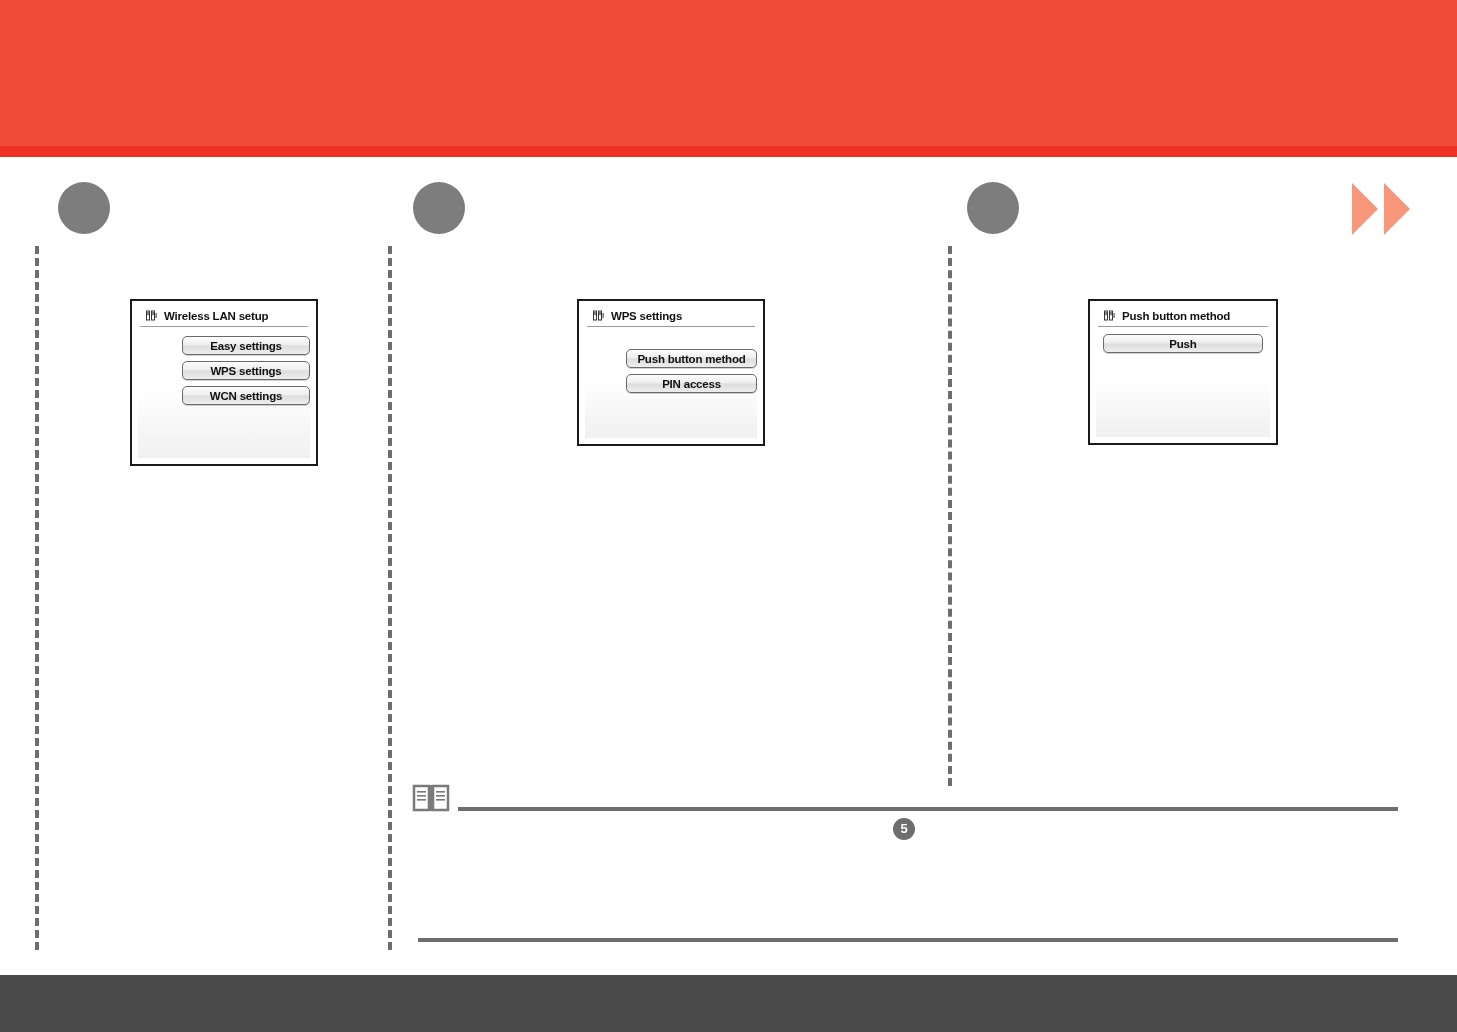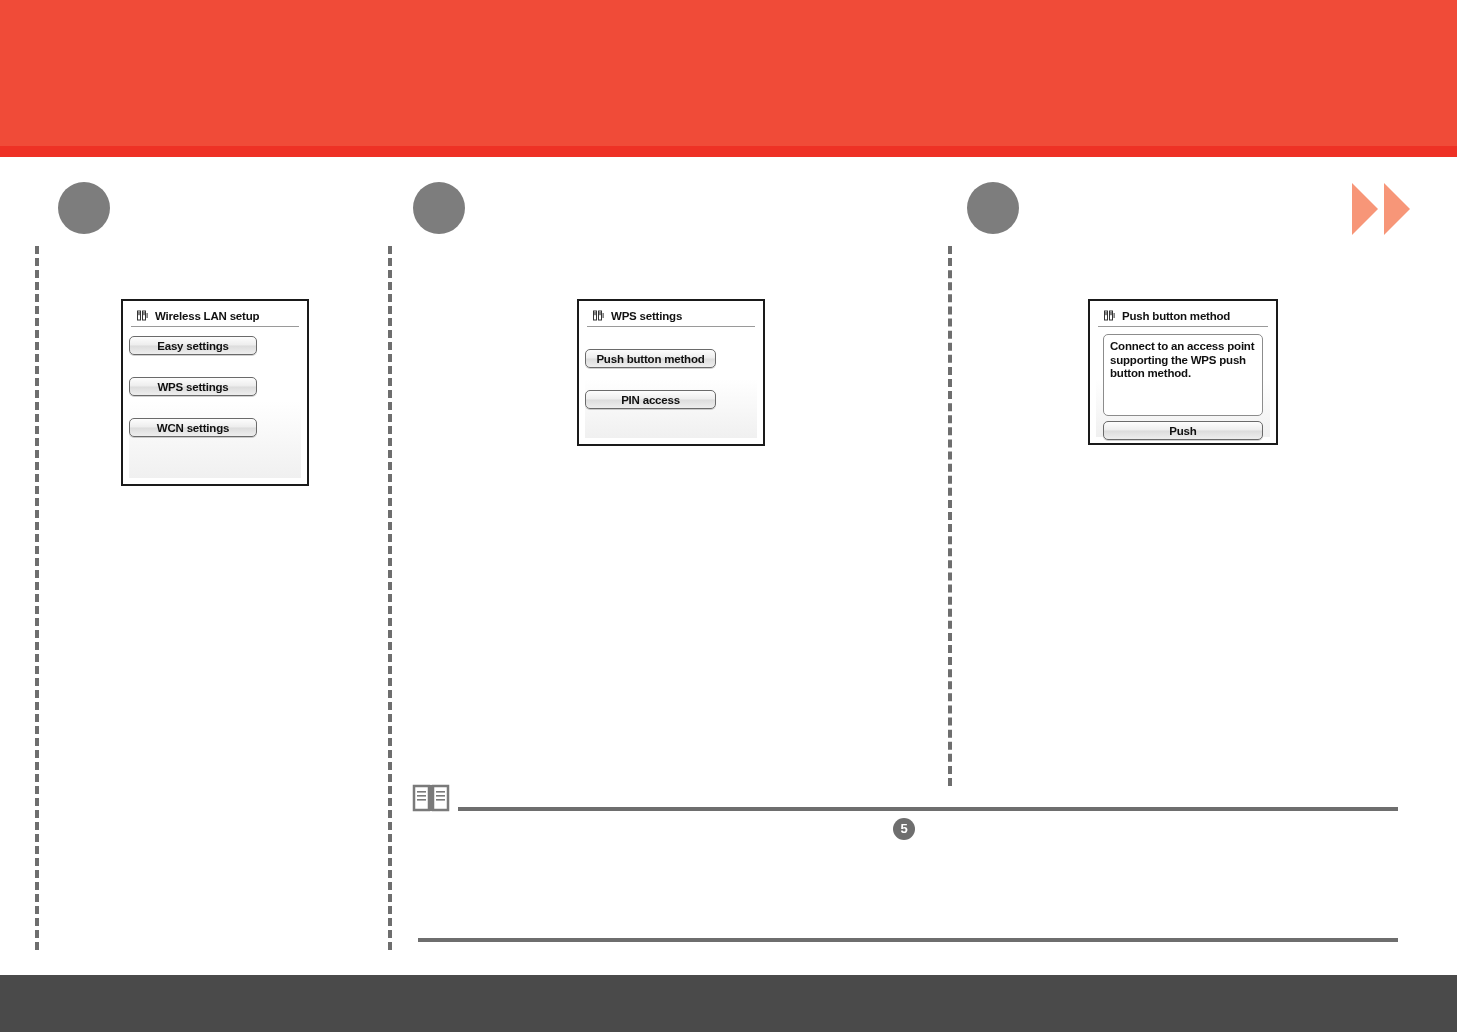--- a/index.html
+++ b/index.html
@@ -110,23 +110,23 @@
     white-space: nowrap;
   }
   .wifi-ico {
     width: 12px; height: 12px;
     flex: 0 0 12px;
   }
   .lcd-body {
     flex: 1 1 auto;
     display: flex;
     flex-direction: column;
-    align-items: flex-start;
+    align-items: flex-end;
     padding-top: 9px;
-    gap: 22px;
+    gap: 6px;
   }
   .lcd-btn {
     box-sizing: border-box;
     background: linear-gradient(#fdfdfd 0%, #ededed 48%, #dcdcdc 52%, #eeeeee 100%);
     border: 1px solid #6a6a6a;
     border-radius: 5px;
     font-size: 11.5px;
     font-weight: bold;
     color: #101010;
     text-align: center;
@@ -144,21 +144,21 @@
     font-weight: bold;
     color: #101010;
     line-height: 13.5px;
     letter-spacing: -0.2px;
     padding: 5px 6px;
     text-align: left;
     white-space: pre-line;
   }
 
   
-  #lcd-1 { left: 121px; top: 299px; width: 188px; height: 187px; padding-left: 36px; }
+  #lcd-1 { left: 130px; top: 299px; width: 188px; height: 167px; padding-left: 36px; }
   #lcd-1 .lcd-btn { width: 128px; }
 
   
   #lcd-2 { left: 577px; top: 299px; width: 188px; height: 147px; }
   #lcd-2 .lcd-btn { width: 131px; }
 
   
   #lcd-3 { left: 1088px; top: 299px; width: 190px; height: 146px; }
   #lcd-3 .lcd-body {
     padding: 7px 7px 7px 7px;
@@ -290,21 +290,20 @@
       <svg class="wifi-ico" viewBox="0 0 12 12">
         <rect x="0.5" y="1" width="3" height="9" fill="none" stroke="#333" stroke-width="1"></rect>
         <rect x="1.4" y="2" width="1.2" height="3.2" fill="#333"></rect>
         <rect x="5.5" y="1" width="3" height="9" fill="none" stroke="#333" stroke-width="1"></rect>
         <rect x="6.4" y="2" width="1.2" height="3.2" fill="#333"></rect>
         <rect x="9.6" y="3" width="1" height="5" fill="#333"></rect>
       </svg>
       <span class="lcd-title">Push button method</span>
     </div>
     <div class="lcd-body">
-      <div class="lcd-textbox">Connect to an access point supporting the WPS push button method.</div>
       <div class="lcd-btn">Push</div>
     </div>
   </div>
 </div>
 
 <svg class="book-icon" viewBox="0 0 38 30">
   <path d="M2 3 H17 V27 H2 Z" fill="#ffffff" stroke="#7A7A7A" stroke-width="2.5"></path>
   <path d="M21 3 H36 V27 H21 Z" fill="#ffffff" stroke="#7A7A7A" stroke-width="2.5"></path>
   <rect x="17" y="2" width="4" height="26" fill="#7A7A7A"></rect>
   <g fill="#7A7A7A">

